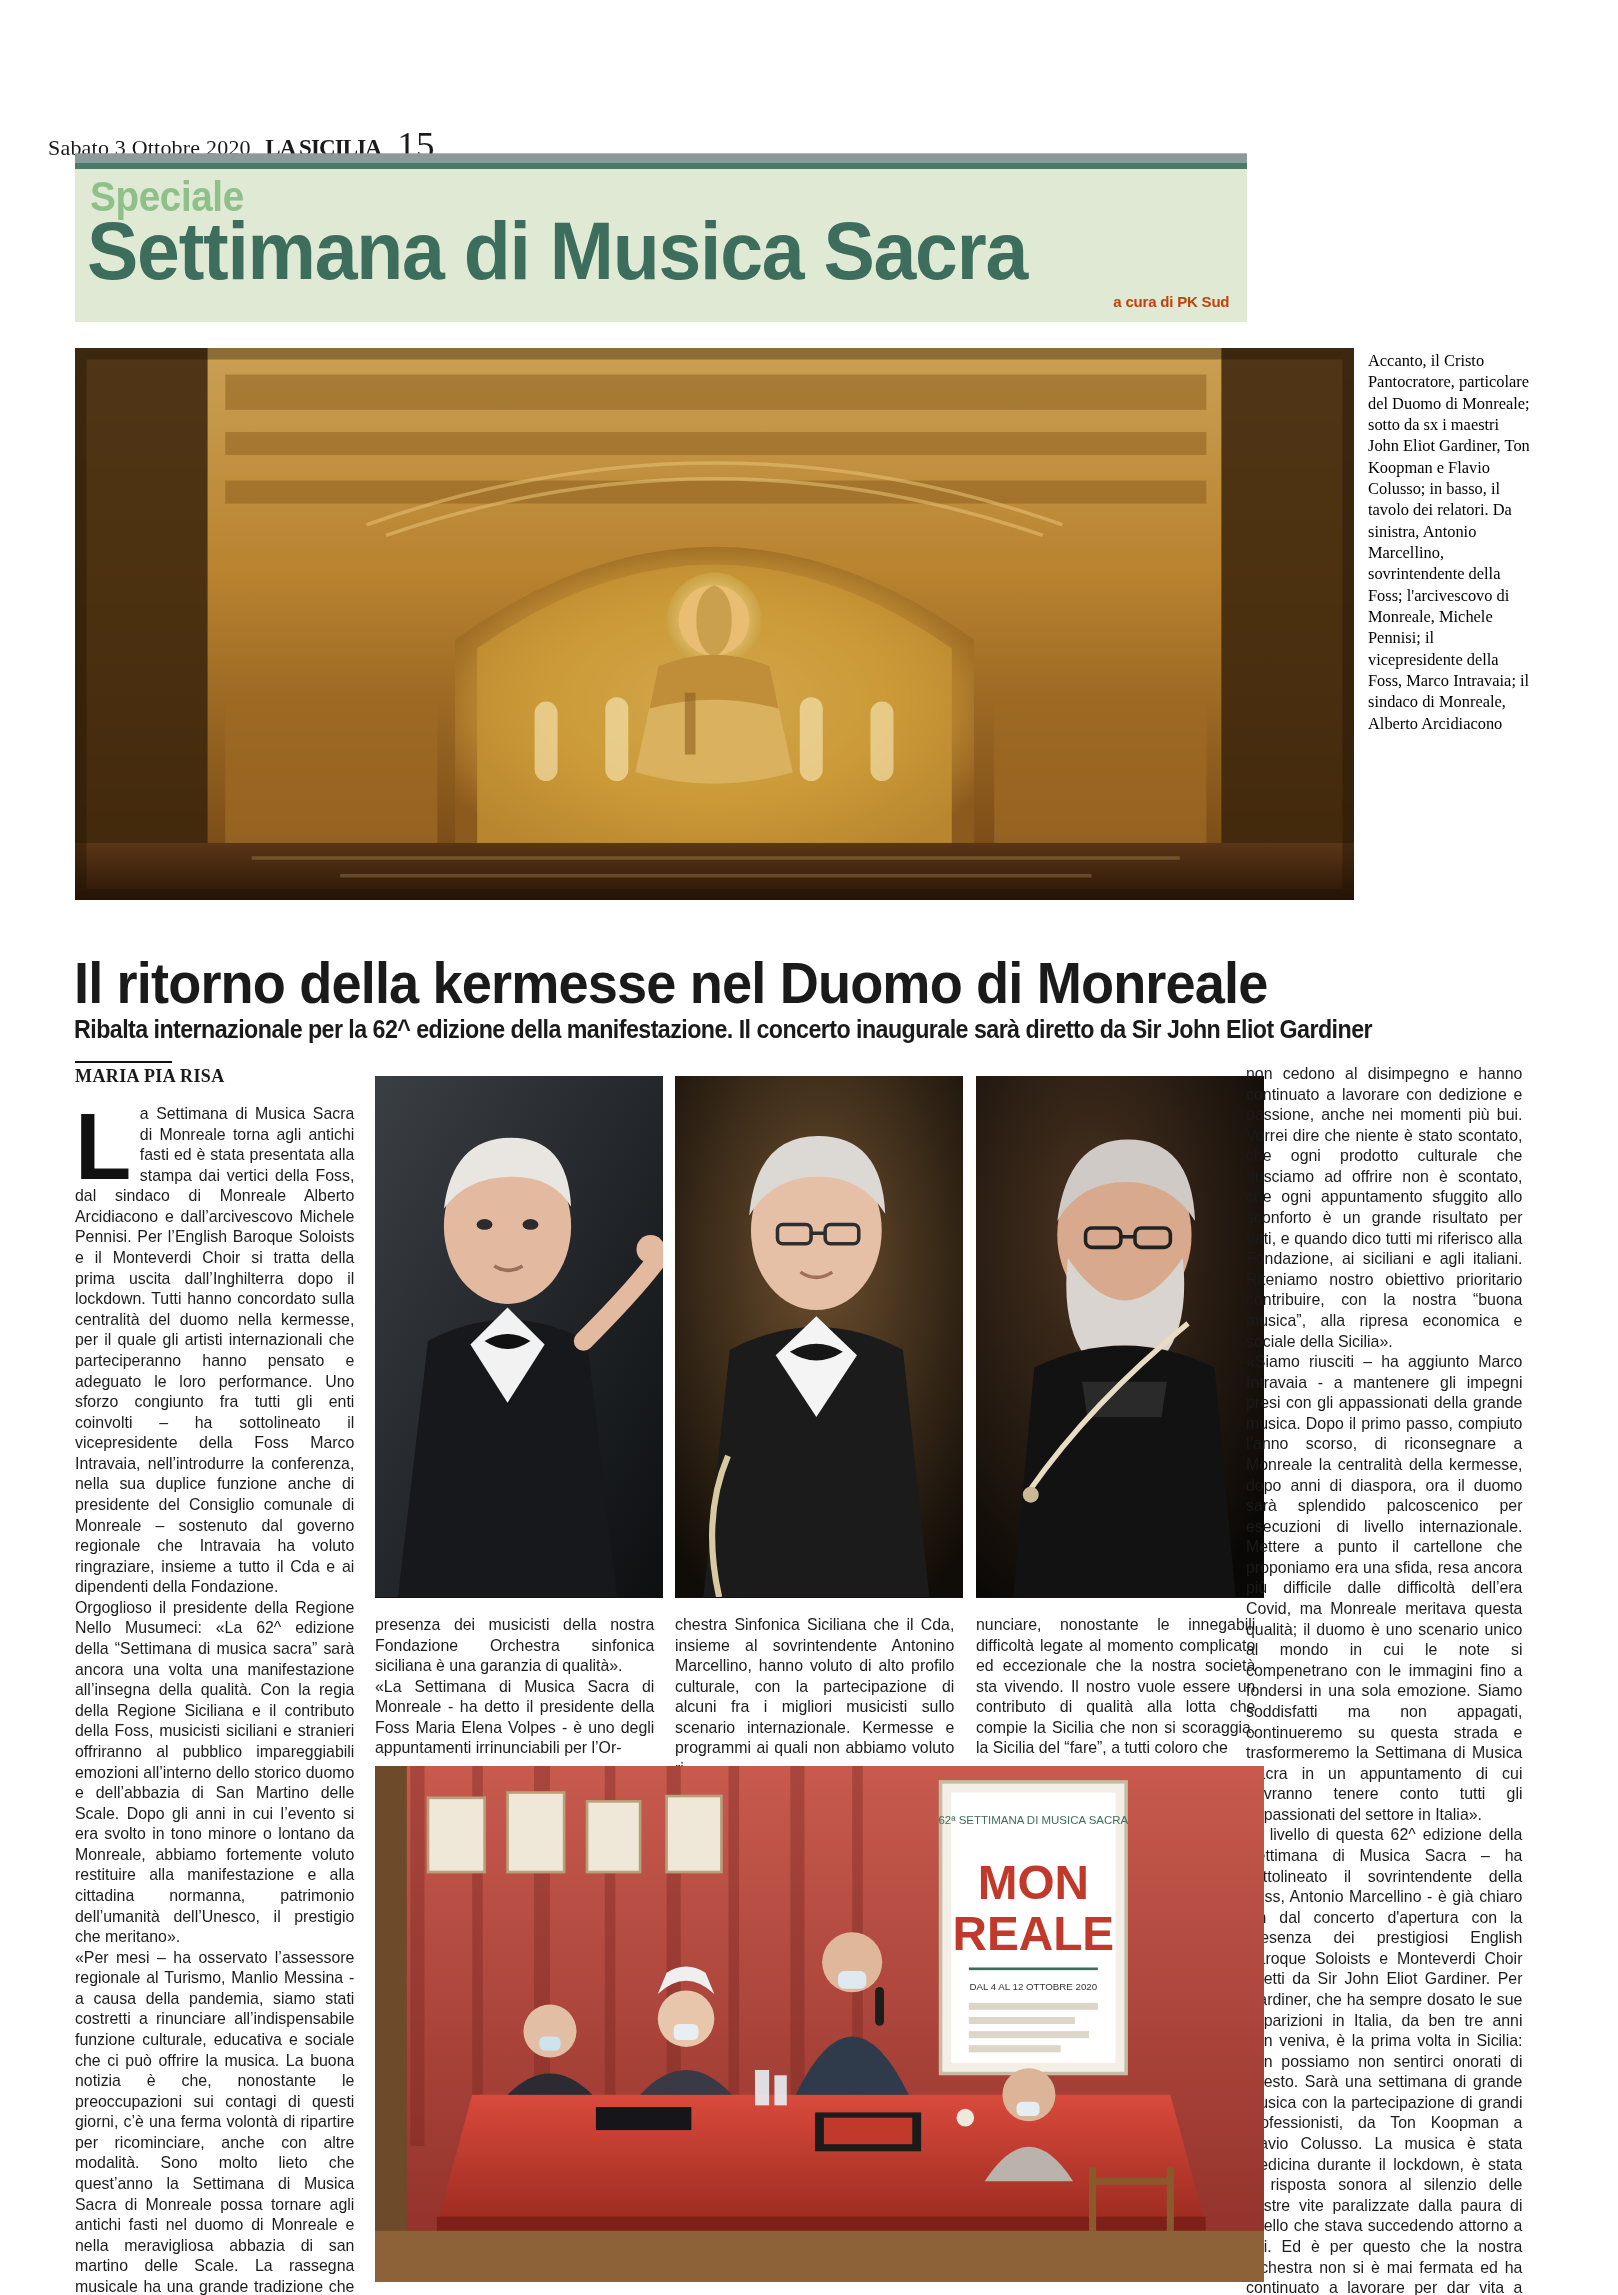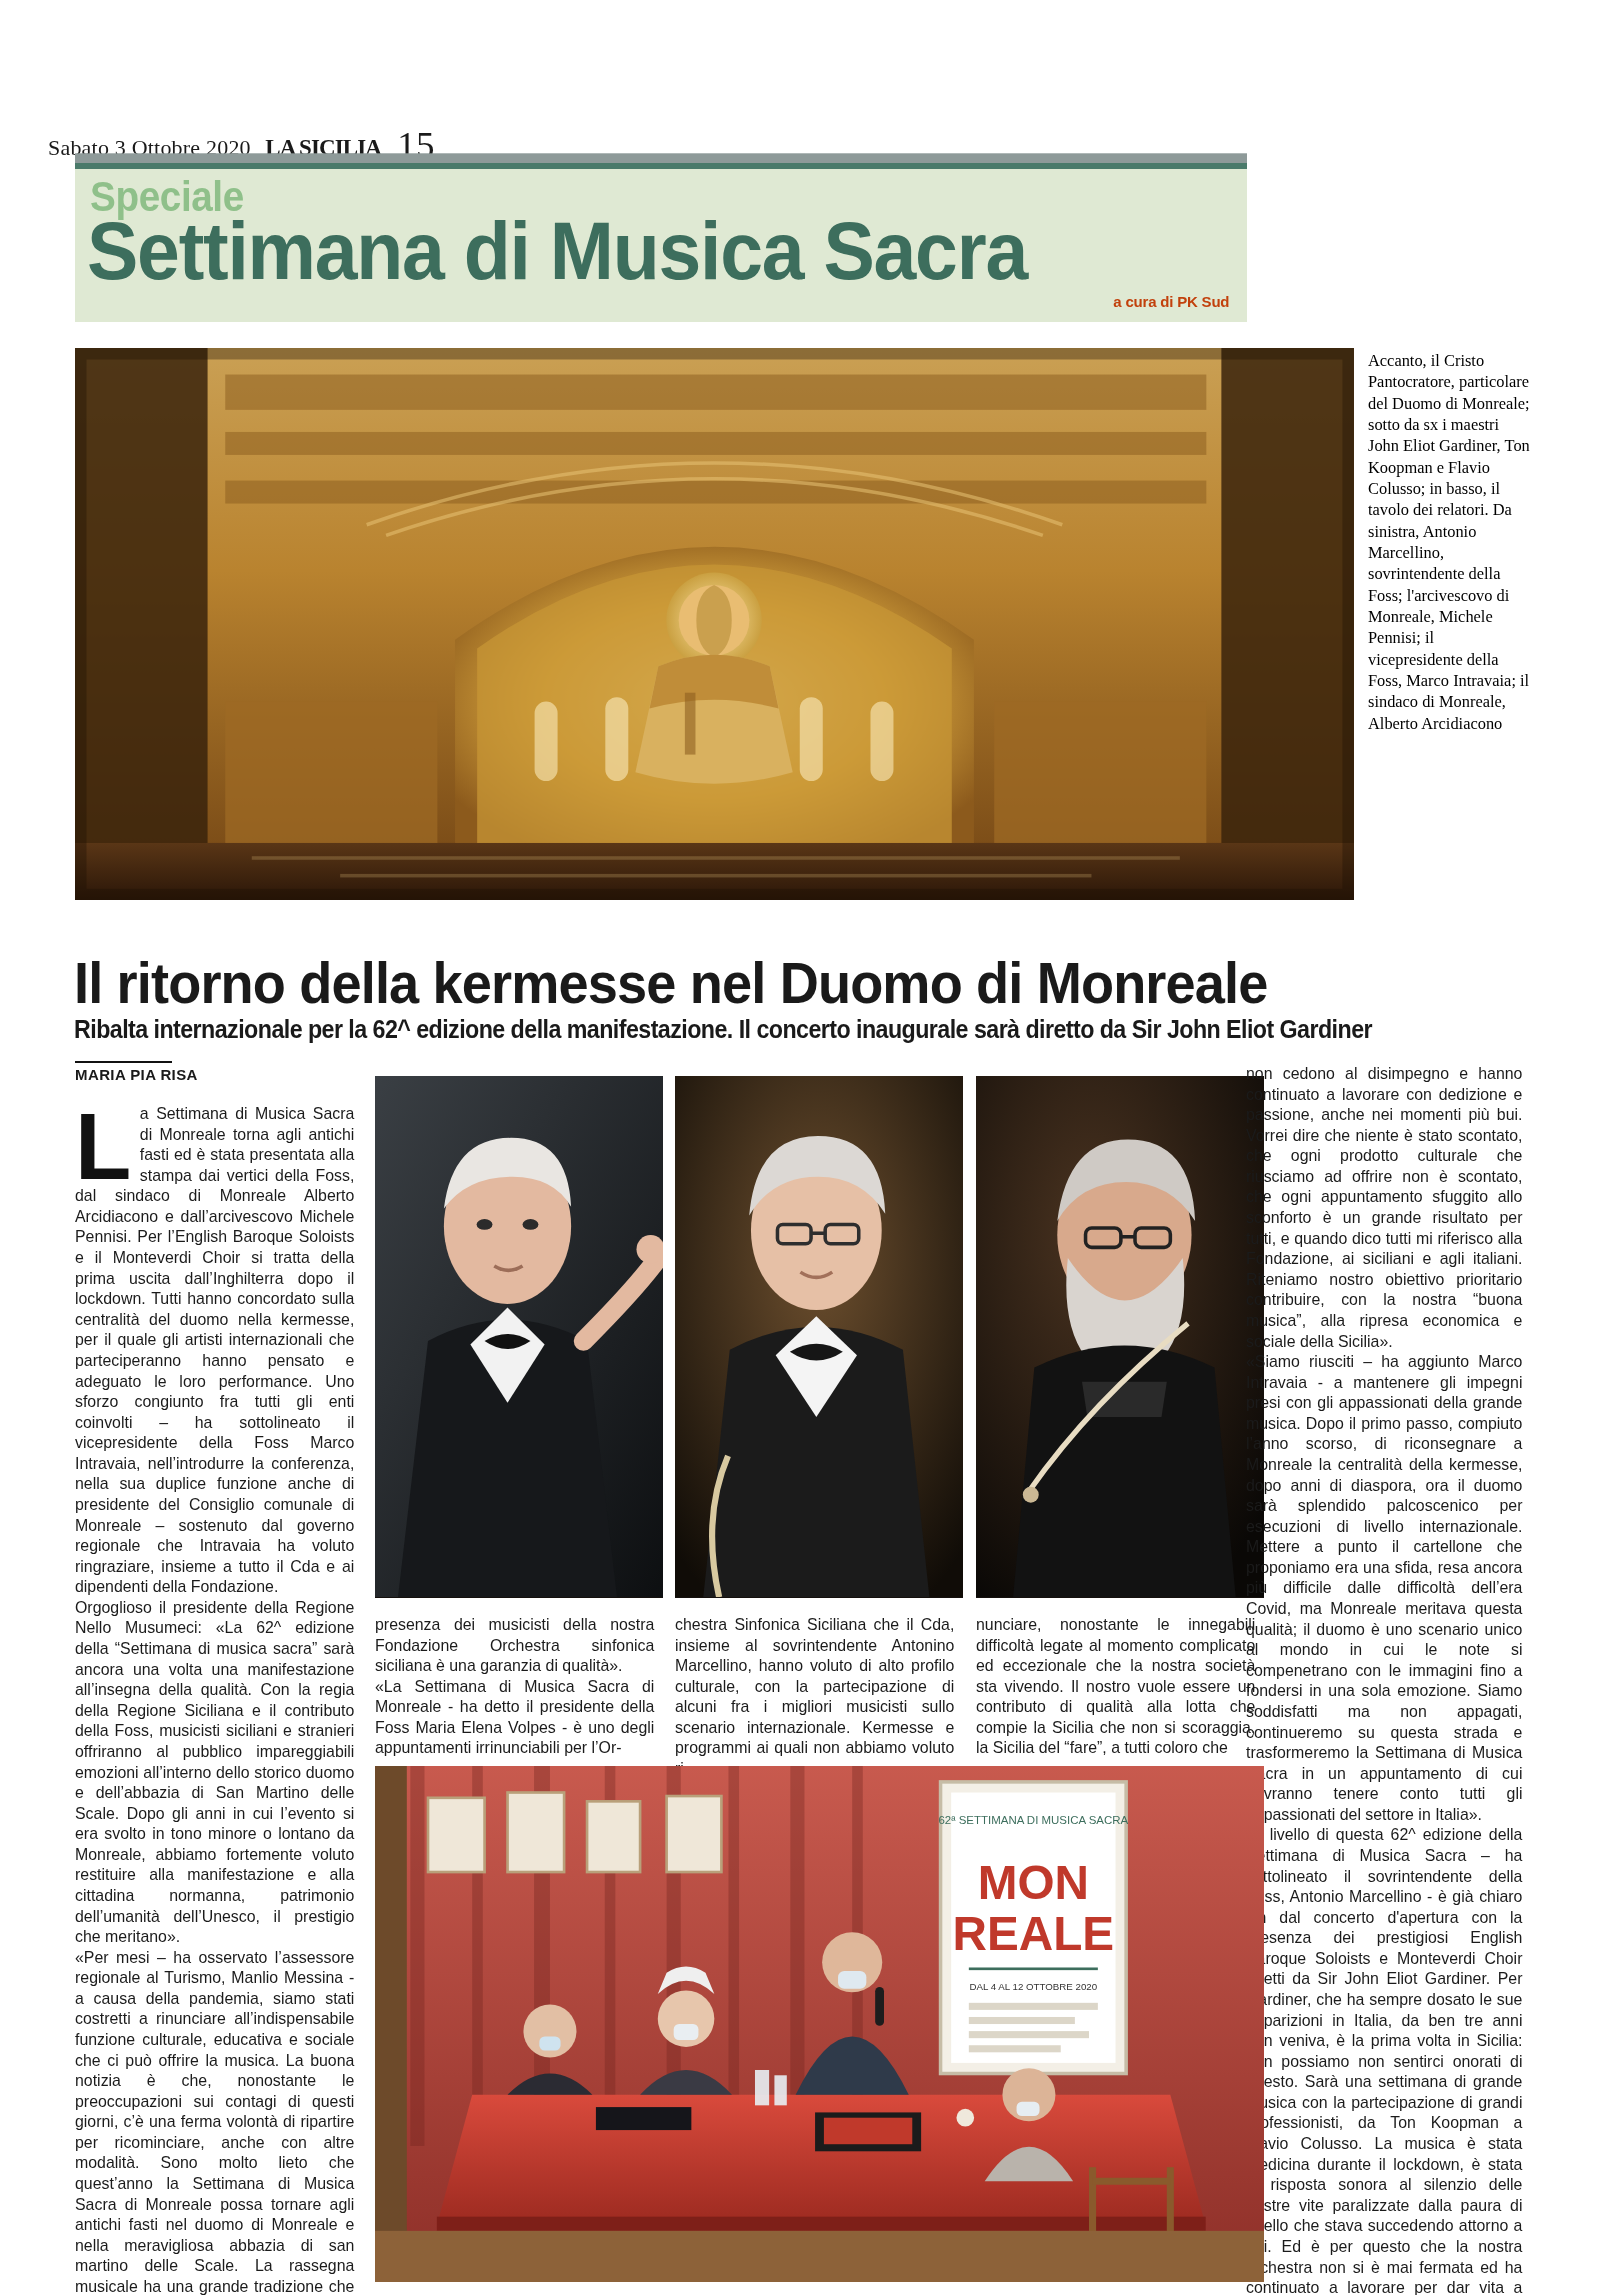--- a/index.html
+++ b/index.html
@@ -100,22 +100,22 @@
     white-space:nowrap;
   }
 
   
   .byline-rule{
     position:absolute; left:75px; top:1061px; width:97px; height:1.8px;
     background:#111;
   }
   .byline{
     position:absolute; left:75px; top:1066px;
-    font-family:Liberation Sans, sans-serif;
-    font-weight:bold; font-size:15px;
+    font-family:Liberation Serif, serif;
+    font-weight:bold; font-size:18px;
     letter-spacing:0.4px;
   }
 
   
   .col{
     position:absolute;
     font-family:"Liberation Sans Narrow","Liberation Sans", sans-serif;
     font-size:16.4px;
     line-height:1.255;
     text-align:justify;

